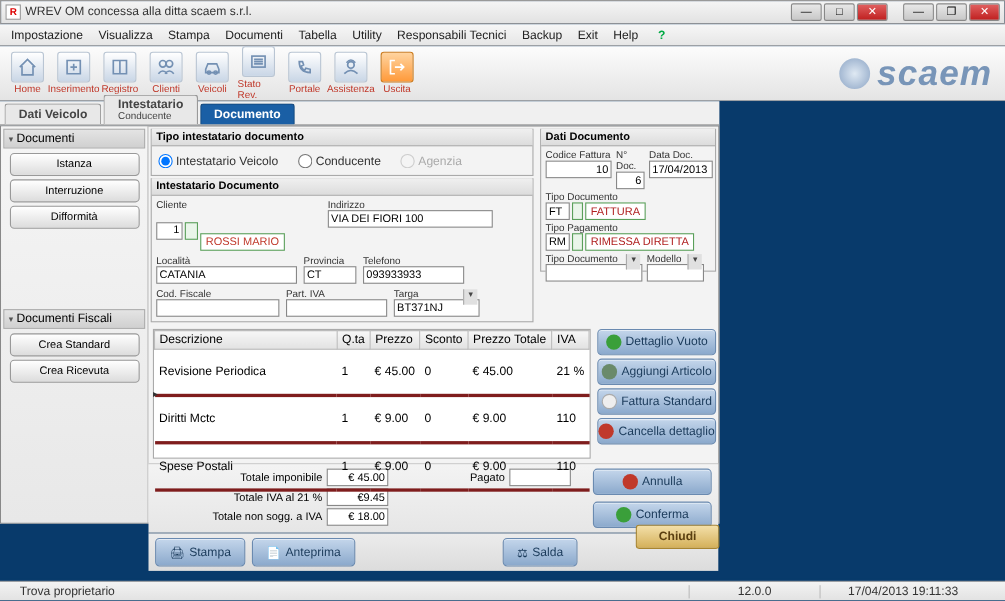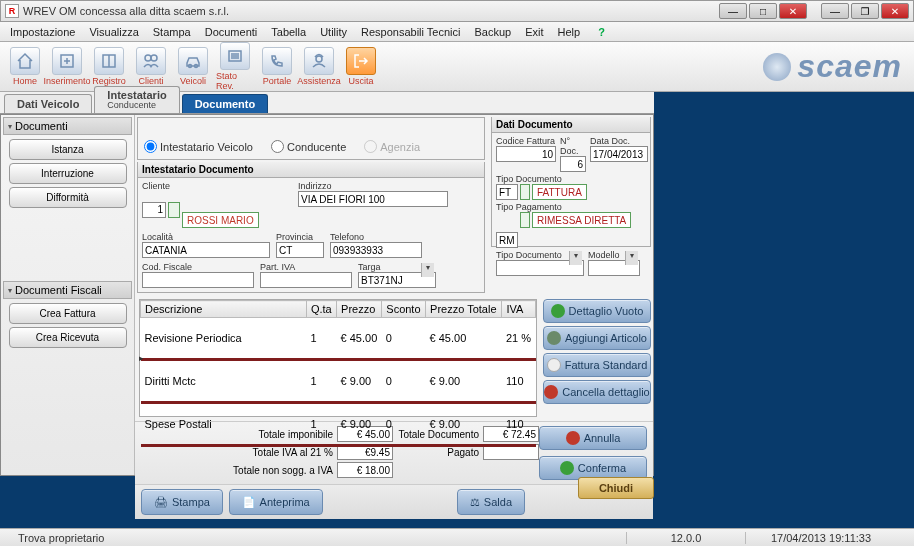--- a/index.html
+++ b/index.html
@@ -77,21 +77,21 @@
 .tbl th { background:linear-gradient(#f6f6f6,#e2e2e2); border:1px solid #bbb; padding:2px 4px; text-align:left; font-weight:normal; }
 .tbl td { border-bottom:3px solid #7f1d1d; padding:14px 4px; }
 .rowmark { position:absolute; left:-1px; top:53px; color:#333; font-size:9px;}
 .btncol { position:absolute; right:4px; top:0; width:108px; display:flex; flex-direction:column; gap:3px; padding-top:2px;}
 .actbtn { height:24px; border-radius:4px; border:1px solid #6a8ab0; background:linear-gradient(#c4d6eb,#8ba9cc); display:flex; align-items:center; justify-content:center; gap:4px; font-size:10px; color:#1a3a5a; box-shadow:inset 0 1px #fff8;}
 .actbtn .ic { width:14px;height:14px;border-radius:50%; display:inline-block;}
 .ic.plus{background:#3a9f3a;} .ic.cart{background:#6a8a6a;} .ic.doc{background:#eee;border:1px solid #aaa;} .ic.del{background:#c0392b;}
 .ic.cancel{background:#c0392b;} .ic.ok{background:#3a9f3a;}
 
 
-.totals { display:flex; gap:0; padding:4px 6px; align-items:flex-start; background:linear-gradient(#f3f3f3,#e6e6e6); border-top:1px solid #ccc;}
+.totals { display:flex; gap:20px; padding:4px 6px; align-items:flex-start; background:linear-gradient(#f3f3f3,#e6e6e6); border-top:1px solid #ccc;}
 .tcol { display:flex; flex-direction:column; gap:2px; }
 .trow { display:flex; gap:4px; align-items:center; justify-content:flex-end;}
 .trow .tl { font-size:10px; width:100px; text-align:right;}
 .trow input { width:56px; height:16px; text-align:right; border:1px solid #888; padding:0 2px; font-size:10px;}
 .bottombar { display:flex; gap:6px; padding:4px 6px; background:linear-gradient(#ececec,#dcdcdc); border-top:1px solid #ccc; align-items:center;}
 .bbtn { height:26px; border-radius:4px; border:1px solid #6a8ab0; background:linear-gradient(#c4d6eb,#8ba9cc); display:flex; align-items:center; justify-content:center; gap:4px; font-size:10px; color:#1a3a5a; padding:0 12px; box-shadow:inset 0 1px #fff8;}
 .closebtn { position:absolute; right:-1px; bottom:-24px; width:76px; height:22px; background:linear-gradient(#f3dfa8,#d4b05a); border:1px solid #a88530; font-size:12px; font-weight:bold; color:#5a3f10; display:flex;align-items:center;justify-content:center; border-radius:3px;}
 
 
 .statusbar { position:absolute; left:0; right:0; bottom:0; height:18px; background:linear-gradient(#f3f3f3,#e2e2e2); border-top:1px solid #aaa; display:flex; align-items:center; font-size:10px; color:#333; padding:0 18px;}
@@ -229,29 +229,30 @@
       <div class="sidehdr">
           <span>Documenti</span>
         </div>
       <button class="sidebtn">Istanza</button>
       <button class="sidebtn">Interruzione</button>
       <button class="sidebtn">Difformità</button>
       <div style="height:70px"></div>
       <div class="sidehdr">
           <span>Documenti Fiscali</span>
         </div>
-      <button class="sidebtn">Crea Fattura</button>
+      <button class="sidebtn">Crea Standard</button>
       <button class="sidebtn">Crea Ricevuta</button>
     </div>
 
     <div class="formpanel">
 
       <div class="toprow">
         <div class="left">
           <div class="groupbox ginner" style="padding-bottom:2px;">
+            <div class="gtitle">Tipo intestatario documento</div>
             <div class="radio-row">
               <label>
                   <input type="radio" checked="" style="">
                   <span>Intestatario Veicolo</span>
                 </label>
               <label>
                   <input type="radio" style="">
                   <span>Conducente</span>
                 </label>
               <label class="disabled">
@@ -327,21 +328,21 @@
                 <span class="lbl">Tipo Documento</span>
               <div style="display:flex;gap:2px;">
                   <input style="width: 22px;" value="FT">
                   <span style="width:10px;height:16px;border:1px solid #5a9f5a;background:#eaf5ea;"></span>
                   <span class="pill">FATTURA</span>
                 </div>
             </div>
             <div class="fld" style="margin-top:2px;">
                 <span class="lbl">Tipo Pagamento</span>
               <div style="display:flex;gap:2px;">
-                  <input style="width: 22px; margin-top: 20px;" value="RM">
+                  <input style="width: 22px;" value="RM">
                   <span style="width:10px;height:16px;border:1px solid #5a9f5a;background:#eaf5ea;"></span>
                   <span class="pill">RIMESSA DIRETTA</span>
                 </div>
             </div>
             <div style="display:flex;gap:4px;margin-top:2px;">
               <div class="fld combo" style="width:88px;">
                   <span class="lbl">Tipo Documento</span>
                   <input style="">
                 </div>
               <div class="fld combo" style="width:52px;">
@@ -425,24 +426,20 @@
               <span class="tl">Totale IVA al 21 %</span>
               <input value="€9.45" style="">
             </div>
           <div class="trow">
               <span class="tl">Totale non sogg. a IVA</span>
               <input value="€ 18.00" style="">
             </div>
         </div>
         <div class="tcol">
           <div class="trow">
-              <span class="tl" style="width:86px;">Totale Documento</span>
-              <input value="€ 72.45" style="">
-            </div>
-          <div class="trow">
               <span class="tl" style="width:86px;">Pagato</span>
               <input value="" style="">
             </div>
         </div>
         <div class="cancelrow">
           <div class="actbtn">
               <span class="ic cancel"></span>
               <span>Annulla</span>
             </div>
           <div class="actbtn">

